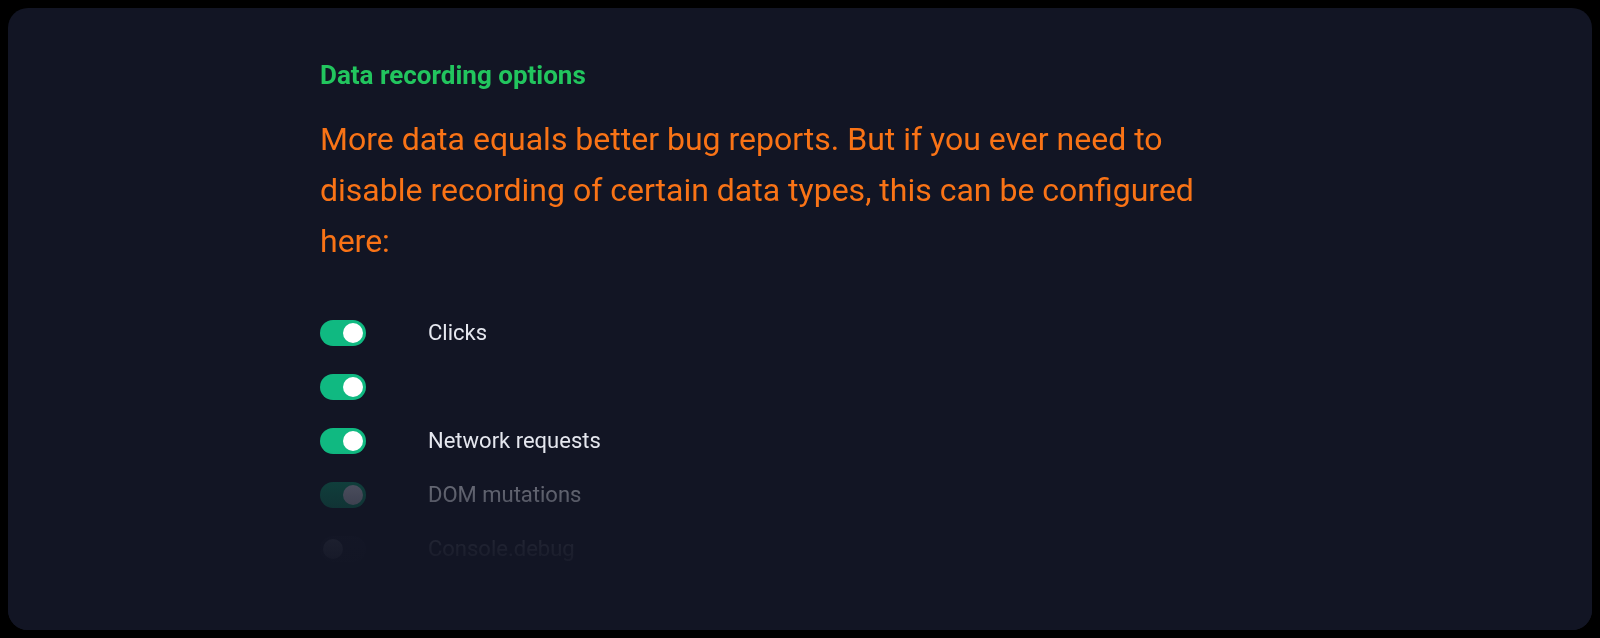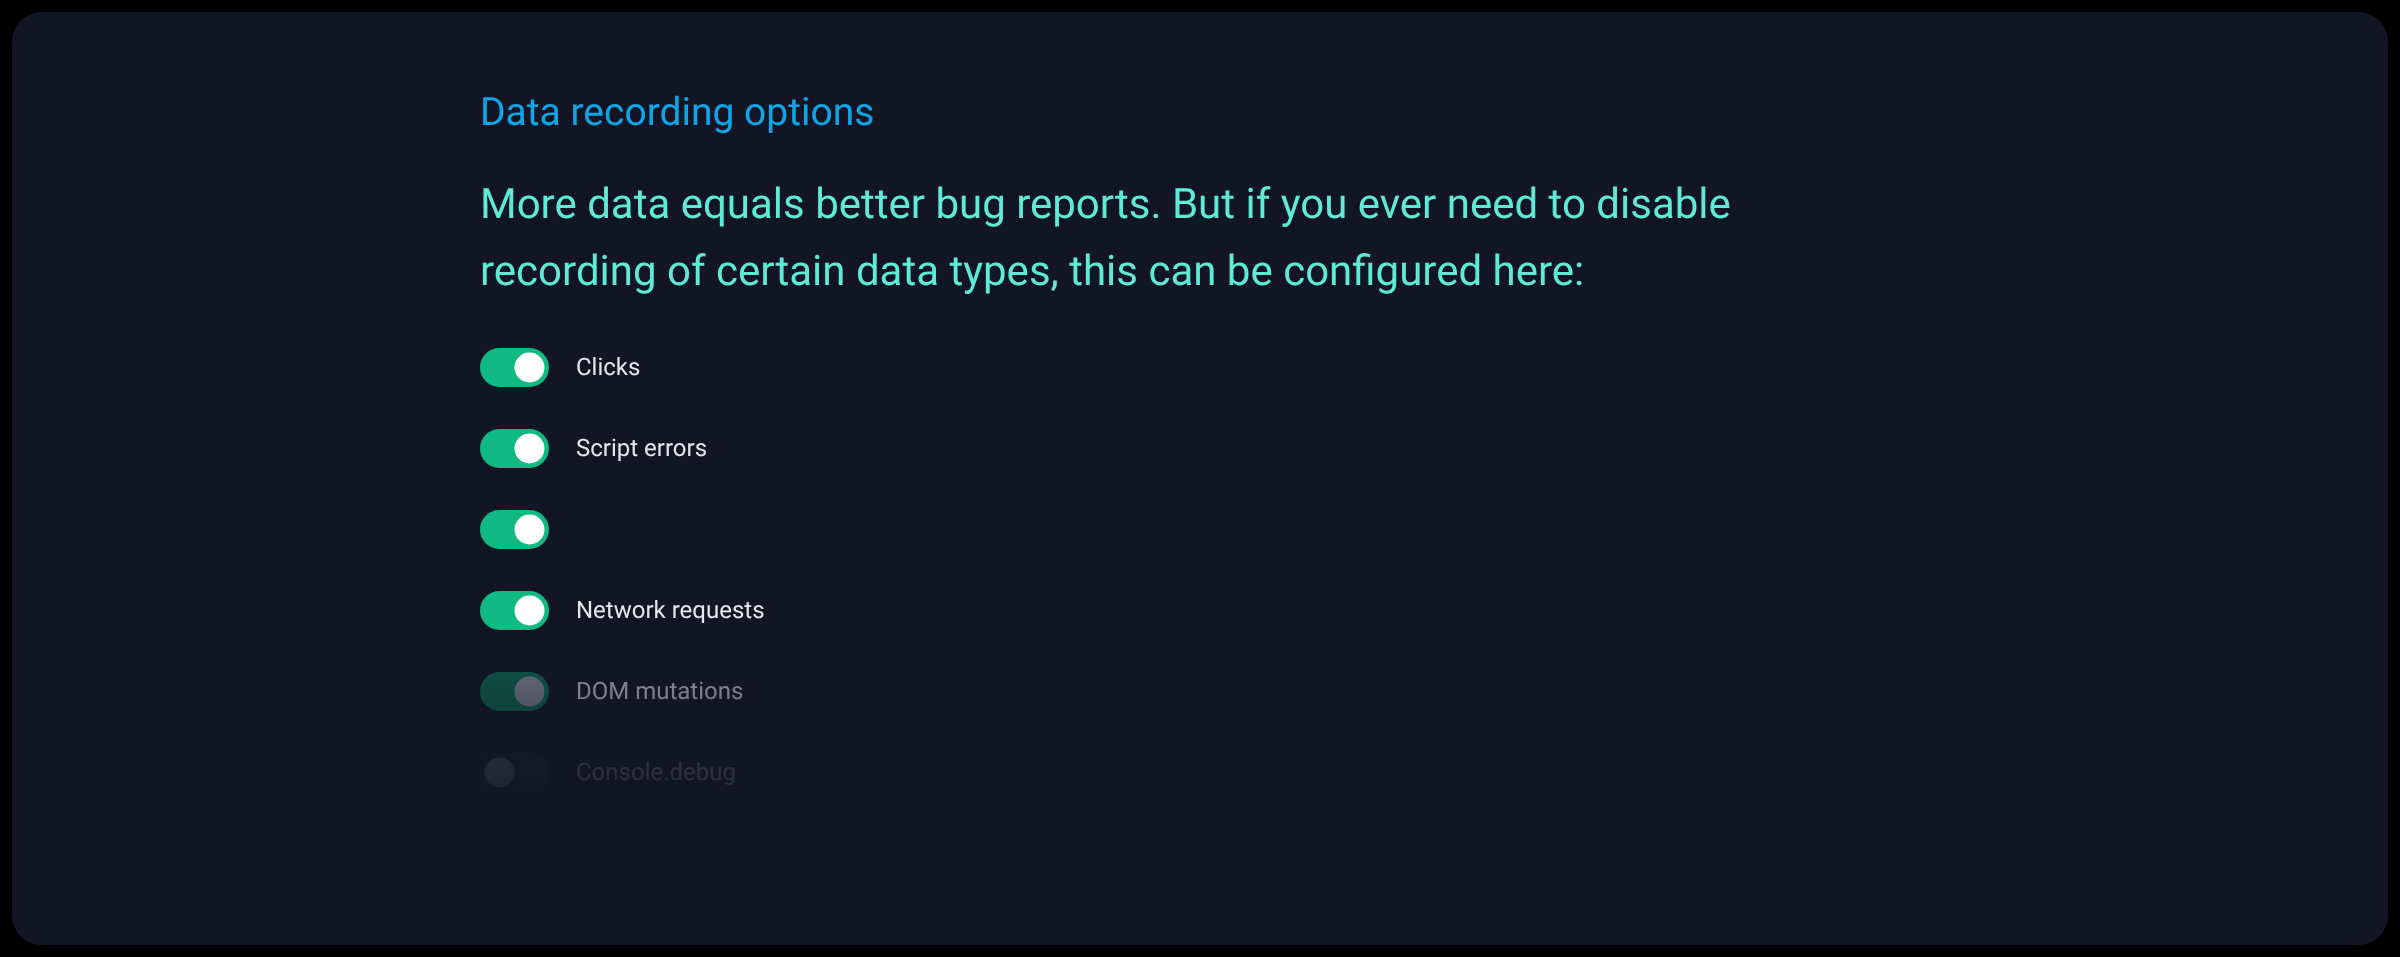--- a/index.html
+++ b/index.html
@@ -22,30 +22,30 @@
       width: 1584px;
       height: 622px;
       padding: 52px 0 0 312px;
       overflow: hidden;
       position: relative;
     }
     .content {
       max-width: 960px;
     }
     .title {
-      color: #0ea5e9;
+      color: #22c55e;
       font-size: 26px;
-      font-weight: 400;
+      font-weight: 700;
       margin-bottom: 24px;
     }
     .description {
-      color: #5eead4;
-      font-size: 28px;
+      color: #f97316;
+      font-size: 32px;
       line-height: 1.6;
-      margin-bottom: 28px;
+      margin-bottom: 52px;
       max-width: 900px;
     }
     .options-list {
       display: flex;
       flex-direction: column;
       gap: 28px;
     }
     .option-row {
       display: flex;
       align-items: center;
@@ -75,22 +75,23 @@
       transition: left 0.15s;
     }
     .toggle.on .toggle-knob {
       left: 23px;
     }
     .toggle.off .toggle-knob {
       left: 3px;
     }
     .option-label {
       color: #e5e7ef;
-      font-size: 16px;
+      font-size: 22px;
       font-weight: 400;
+      margin-left: 44px;
     }
     .fade-mask {
       position: absolute;
       left: 0;
       right: 0;
       bottom: 0;
       height: 180px;
       pointer-events: none;
       background: linear-gradient(to bottom, rgba(18,21,36,0) 0%, rgba(18,21,36,0.85) 60%, rgba(18,21,36,1) 100%);
     }
@@ -114,26 +115,20 @@
     <div class="options-list">
 
       <div class="option-row">
         <div class="toggle on">
           <div class="toggle-knob"></div>
         </div>
         <span class="option-label">Clicks</span>
       </div>
 
 
-      <div class="option-row">
-        <div class="toggle on">
-          <div class="toggle-knob"></div>
-        </div>
-        <span class="option-label">Script errors</span>
-      </div>
 
       <div class="option-row">
         <div class="toggle on">
           <div class="toggle-knob"></div>
         </div>
       </div>
 
       <div class="option-row">
         <div class="toggle on">
           <div class="toggle-knob"></div>

